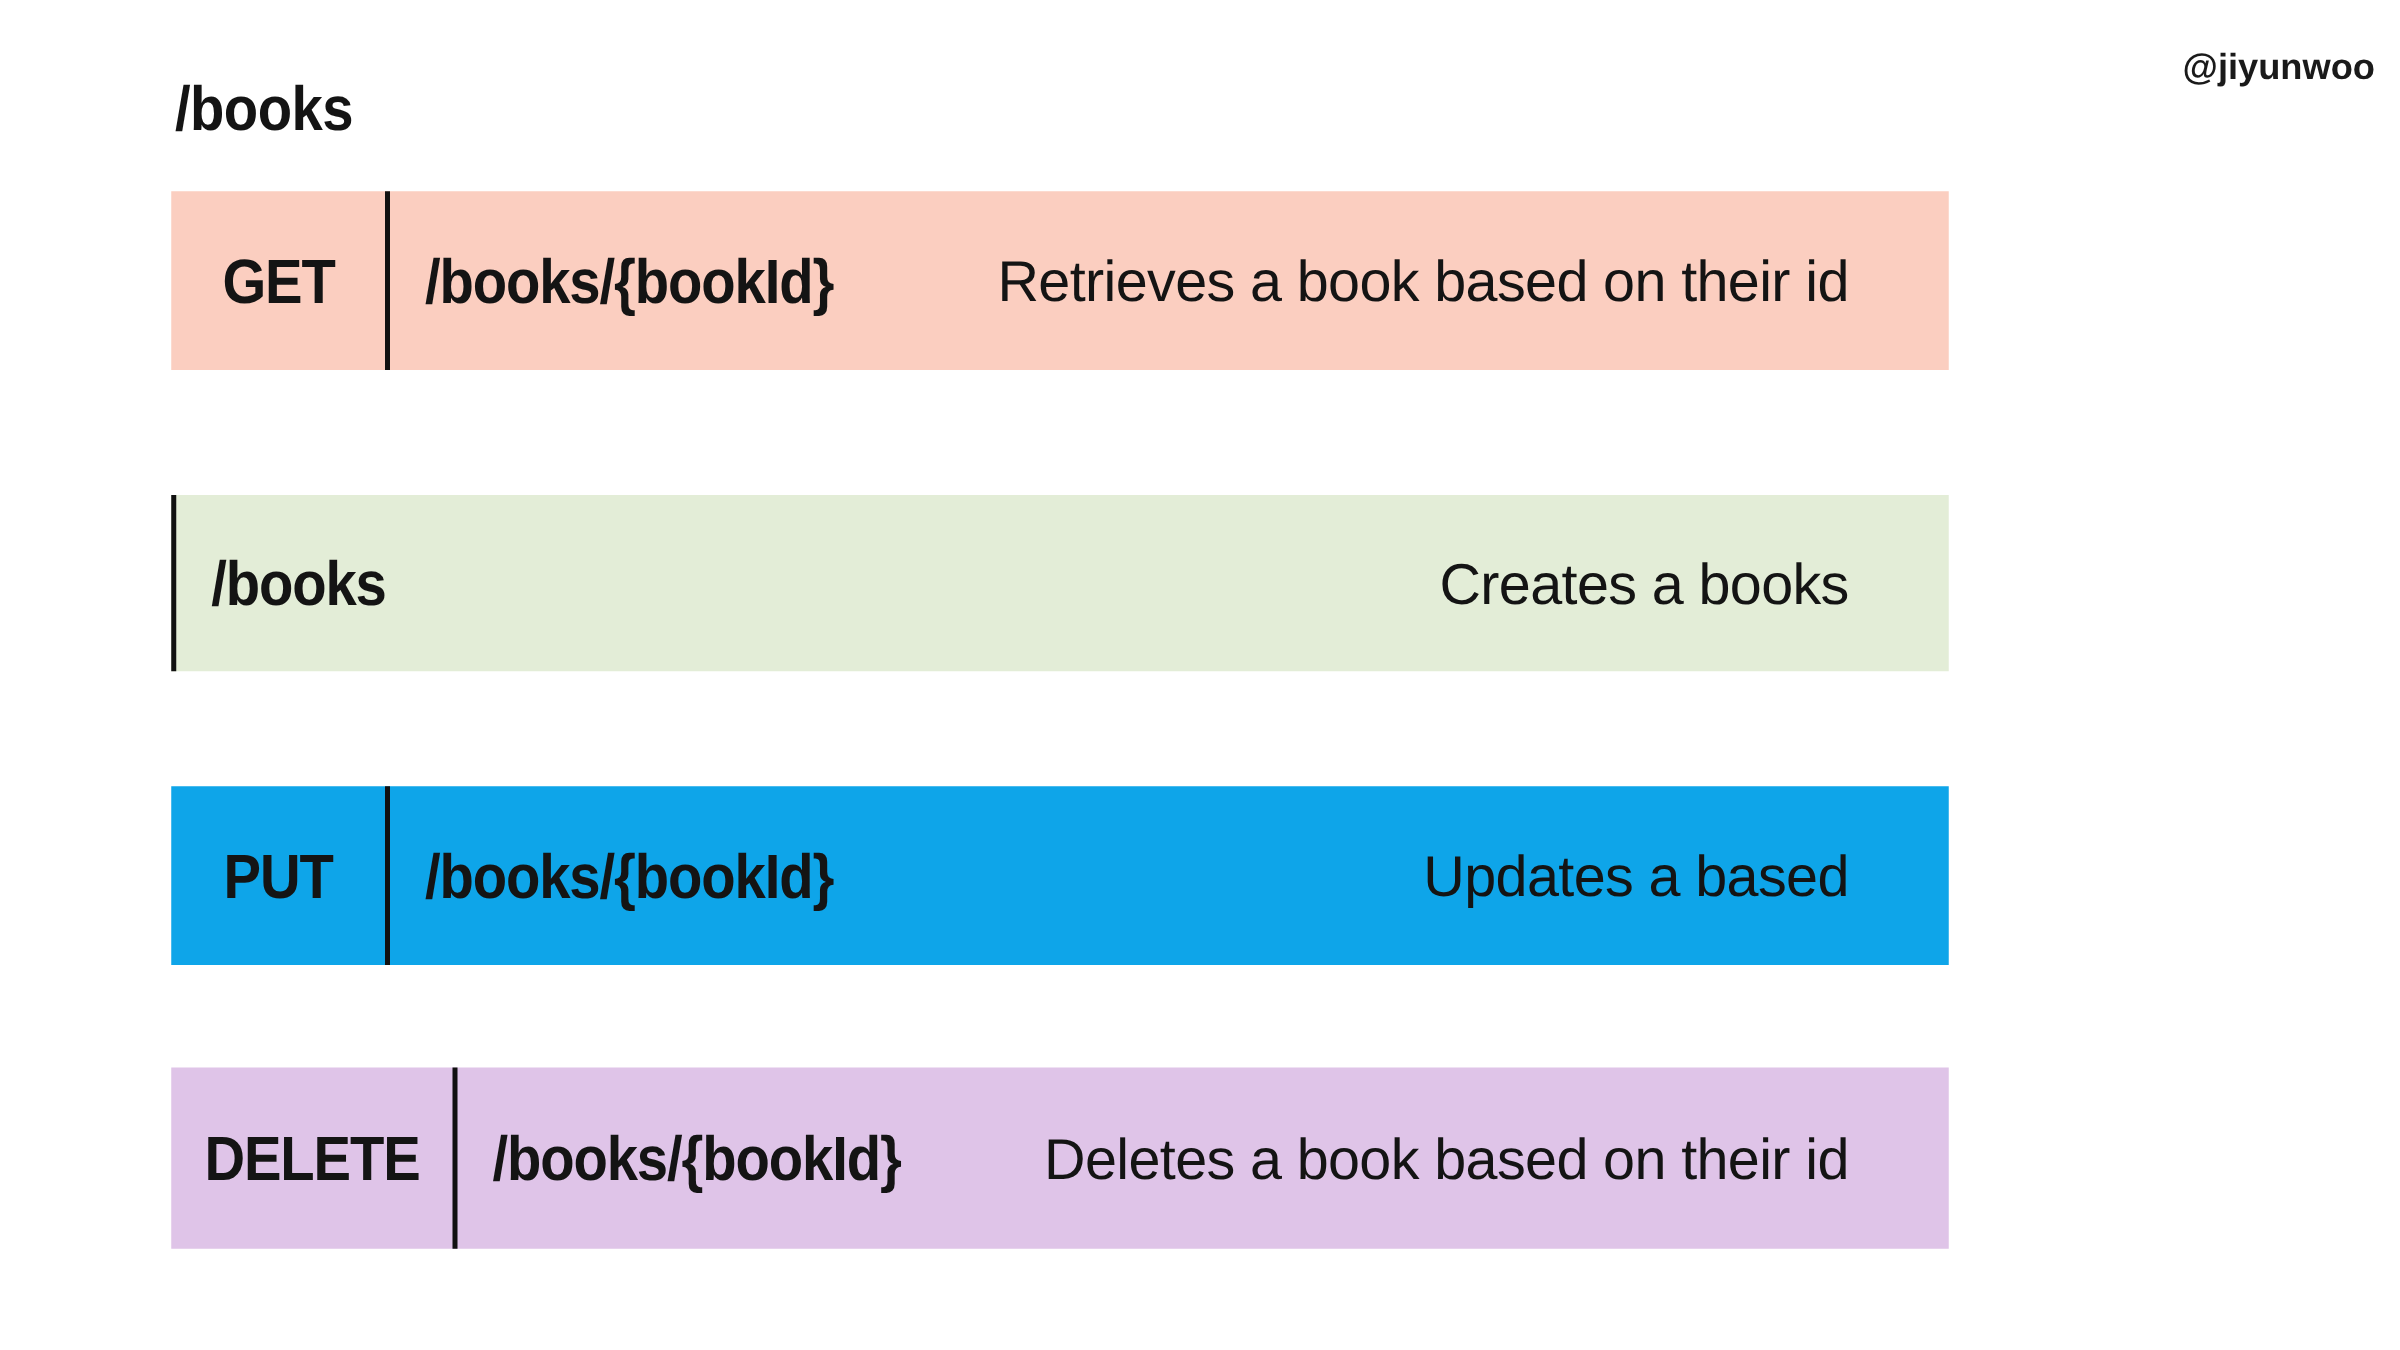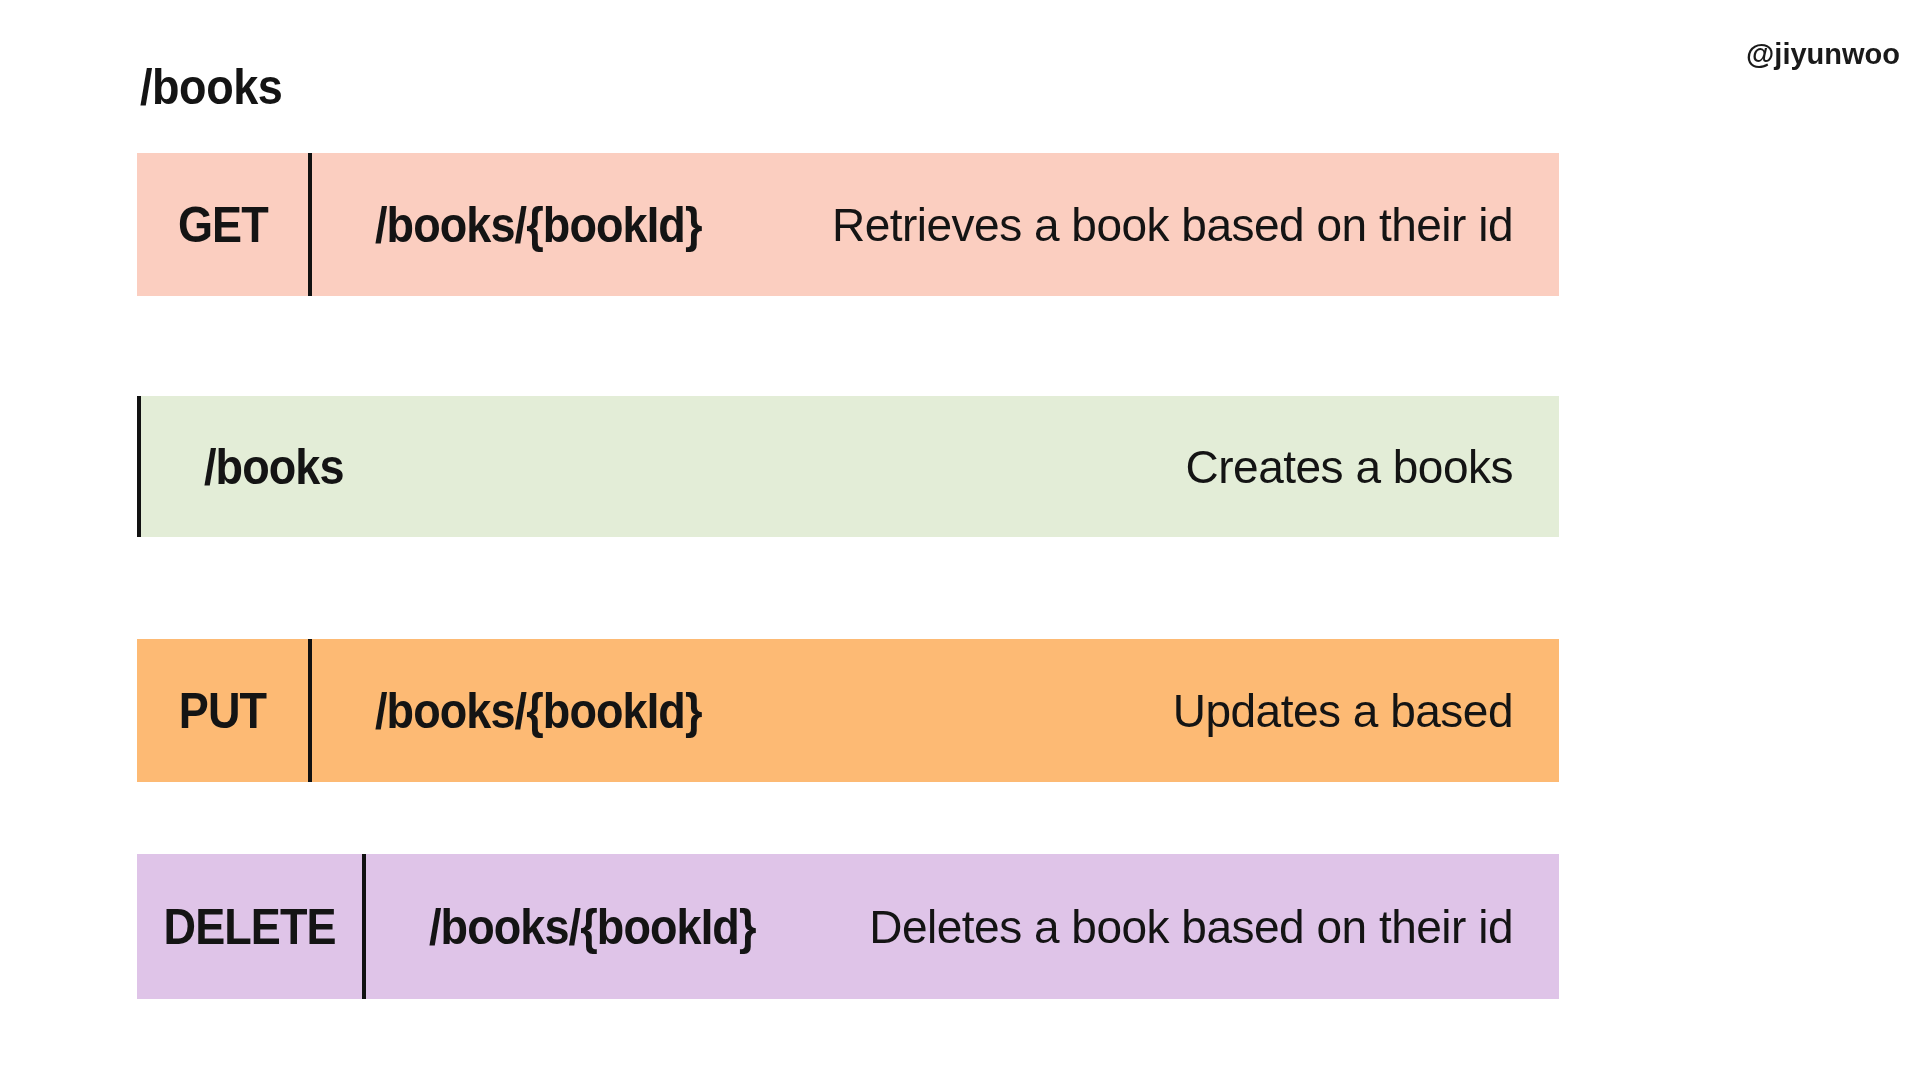--- a/index.html
+++ b/index.html
@@ -64,36 +64,36 @@
   }
   .vline {
     flex: 0 0 auto;
     width: 4px;
     background: #111111;
   }
   .path-cell {
     flex: 0 0 auto;
     display: flex;
     align-items: center;
-    padding-left: 63px;
+    padding-left: 28px;
   }
   .path-label {
     font-size: 50px;
     font-weight: 700;
     letter-spacing: -1px;
     transform: scaleX(0.9);
     transform-origin: left center;
     white-space: nowrap;
   }
   .desc-cell {
     flex: 1 1 auto;
     display: flex;
     align-items: center;
     justify-content: flex-end;
-    padding-right: 46px;
+    padding-right: 80px;
   }
   .desc-label {
     font-size: 46px;
     font-weight: 400;
     letter-spacing: -0.5px;
     white-space: nowrap;
   }
 </style>
 </head>
 <body>
@@ -120,21 +120,21 @@
   <div class="row row-2" style="background-color: rgb(227, 237, 215);">
     <div class="vline" style="background-color: rgb(17, 17, 17);"></div>
     <div class="path-cell">
       <span class="path-label">/books</span>
     </div>
     <div class="desc-cell">
       <span class="desc-label">Creates a books</span>
     </div>
   </div>
 
-  <div class="row row-3" style="background-color: #fdba74; margin-top: 10px;">
+  <div class="row row-3" style="background-color: #0ea5e9;">
     <div class="method-cell">
       <span class="method-label">PUT</span>
     </div>
     <div class="vline" style="background-color: rgb(17, 17, 17);"></div>
     <div class="path-cell">
       <span class="path-label">/books/{bookId}</span>
     </div>
     <div class="desc-cell">
       <span class="desc-label">Updates a based</span>
     </div>

